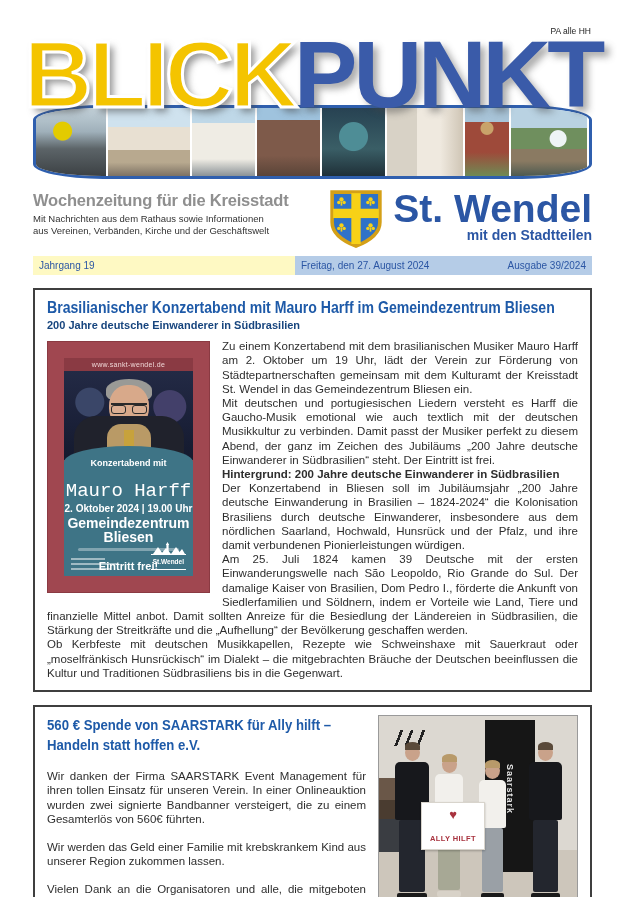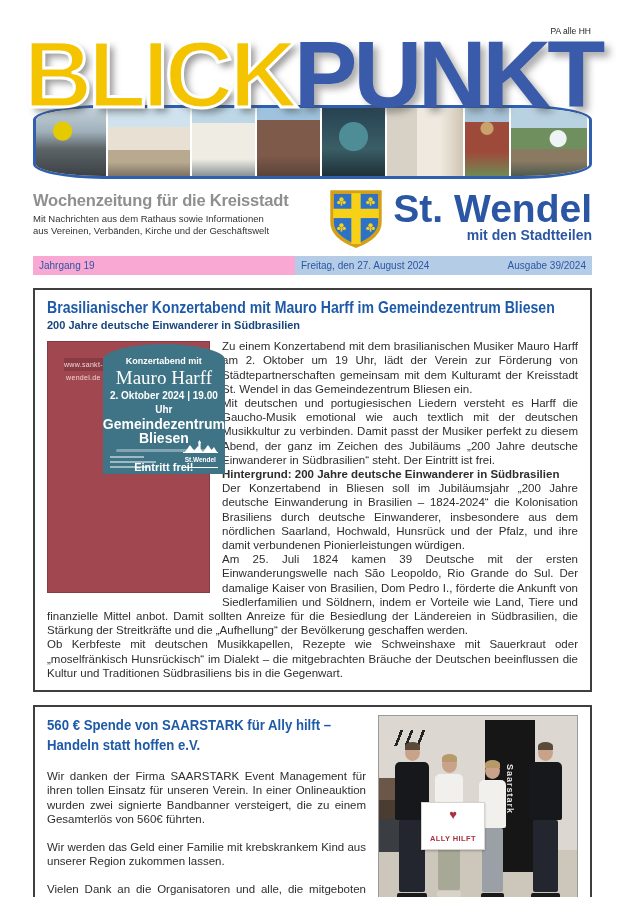--- a/index.html
+++ b/index.html
@@ -32,45 +32,45 @@
   .hdr-left { flex:1; padding-top:2px; }
   .tagline { color:#8F8F8F; font-weight:bold; font-size:16.5px; letter-spacing:-.2px; margin-bottom:3px; }
   .subline { color:#333; font-size:9.5px; line-height:12px; }
   .crest { width:54px; margin:0 10px 0 2px; flex:0 0 auto; }
   .hdr-right { text-align:right; flex:0 0 auto; }
   .city { color:#2B56A4; font-weight:bold; font-size:39px; letter-spacing:0; line-height:40px; }
   .city-suffix { color:#2B56A4; font-weight:bold; font-size:14px; margin-top:-2px; }
 
   
   .issue-bar { margin:7px 33px 0; height:19px; display:flex; font-size:10px; color:#2B56A4; }
-  .issue-left { width:262px; background:#f9a8d4; line-height:19px; padding-left:6px; }
+  .issue-left { width:262px; background:#fef9c3; line-height:19px; padding-left:6px; }
   .issue-right { flex:1; background:#B5CCE7; display:flex; justify-content:space-between; line-height:19px; padding:0 6px; }
 
   
   .article { margin:13px 33px 0; border:2px solid #3F3F3F; padding:8px 12px 10px; background:#fff; }
   .a-title { color:#1E5AA8; font-weight:bold; font-size:16px; white-space:nowrap; transform:scaleX(.88); transform-origin:0 50%; line-height:20px; }
   .a-subtitle { color:#17457E; font-weight:bold; font-size:11px; margin:1px 0 8px; }
   .a-body { font-size:11.5px; line-height:14.2px; color:#2E2E2E; text-align:justify; }
   .a-body p { margin:0; }
   .a-body p.lead { font-weight:bold; text-align:left;padding-left:7px; }
 
   
-  .poster { float:left; width:163px; height:252px; margin:2px 12px 4px 0; background:#A04750; padding:17px; display:flex; flex-direction:row; box-shadow:0 0 0 1px #8a3a42 inset; }
+  .poster { float:left; width:163px; height:252px; margin:2px 12px 4px 0; background:#A04750; padding:17px; display:flex; flex-direction:column; box-shadow:0 0 0 1px #8a3a42 inset; }
   .poster-url { height:13px; background:#8A3A43; color:#EFD6D6; font-size:7px; text-align:center; line-height:13px; letter-spacing:.3px; }
   .poster-photo { position:relative; flex:1; background:radial-gradient(circle at 20% 35%, #3a4668 0 14px, rgba(0,0,0,0) 15px), radial-gradient(circle at 82% 40%, #43406a 0 16px, rgba(0,0,0,0) 17px), linear-gradient(180deg,#232a45 0%,#1a2038 60%,#141a2e 100%); overflow:hidden; }
   .man-hair { position:absolute; left:50%; top:8px; width:46px; height:22px; margin-left:-23px; background:#9a9a96; border-radius:50% 50% 30% 30%; }
   .man-face { position:absolute; left:50%; top:14px; width:40px; height:46px; margin-left:-20px; background:radial-gradient(circle at 50% 40%, #d8a98a 0 60%, #b98a6d 100%); border-radius:45% 45% 50% 50%; }
   .man-glasses { position:absolute; left:50%; top:32px; width:36px; height:10px; margin-left:-18px; border-top:2px solid #2a2a2a; display:flex; justify-content:space-between; }
   .man-glasses i { width:15px; height:9px; border:1.5px solid #2a2a2a; border-radius:3px; background:rgba(255,255,255,.08); }
   .man-body { position:absolute; left:50%; bottom:-4px; width:110px; height:48px; margin-left:-55px; background:#20222c; border-radius:22px 22px 0 0; }
   .man-vest { position:absolute; left:50%; bottom:-4px; width:44px; height:40px; margin-left:-22px; background:#b99a66; border-radius:14px 14px 0 0; }
   .man-tie { position:absolute; left:50%; bottom:-4px; width:10px; height:34px; margin-left:-5px; background:#c7a23c; }
   .poster-teal { position:relative; margin-top:-14px; height:130px; background:#3E7486; border-radius:50% 50% 0 0/16px; text-align:center; color:#fff; padding-top:10px; }
   .pt-line1 { font-size:9px; font-weight:bold; }
-  .pt-name { font-family:Liberation Serif, serif; font-size:19px; margin-top:3px; }
+  .pt-name { font-family:Liberation Mono, monospace; font-size:19px; margin-top:14px; }
   .pt-dt { font-size:10px; font-weight:bold; margin-top:3px; }
   .pt-venue { font-size:14px; font-weight:bold; }
   .pt-fineline { width:78%; height:3px; margin:4px auto 0; background:rgba(255,255,255,.35); border-radius:2px; }
   .pt-admission { font-size:11px; font-weight:bold; margin-top:8px; }
   .pt-bottom { position:absolute; left:7px; right:7px; bottom:6px; display:flex; justify-content:space-between; align-items:flex-end; }
   .pt-fineprint i { display:block; height:2.5px; background:rgba(255,255,255,.5); margin-top:2.5px; }
   .pt-fineprint i:nth-child(1){width:34px;} .pt-fineprint i:nth-child(2){width:46px;} .pt-fineprint i:nth-child(3){width:40px;}
   .pt-logo { text-align:center; }
   .pt-logo svg { display:block; margin:0 auto; }
   .pt-logo-text { font-size:6.5px; font-weight:bold; color:#fff; border-top:1px solid #fff; border-bottom:1px solid #fff; padding:0 2px; }

